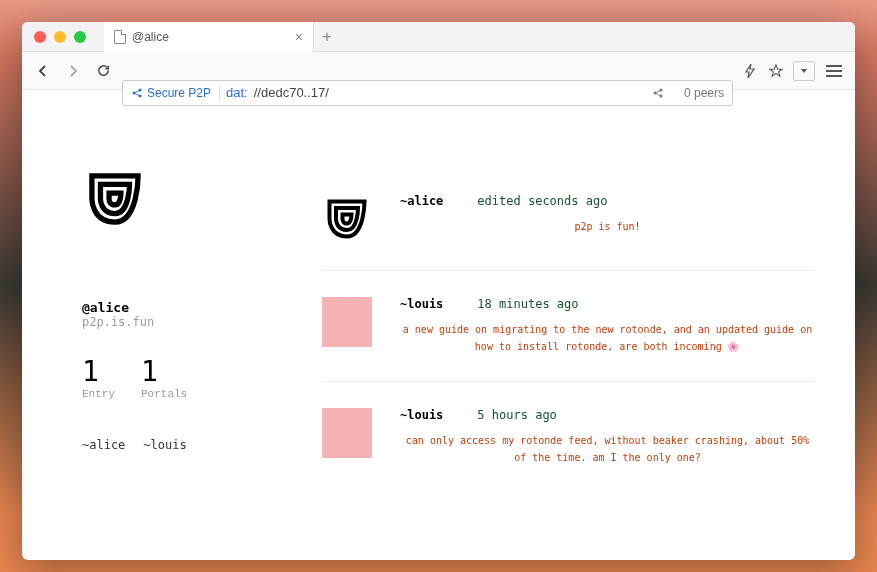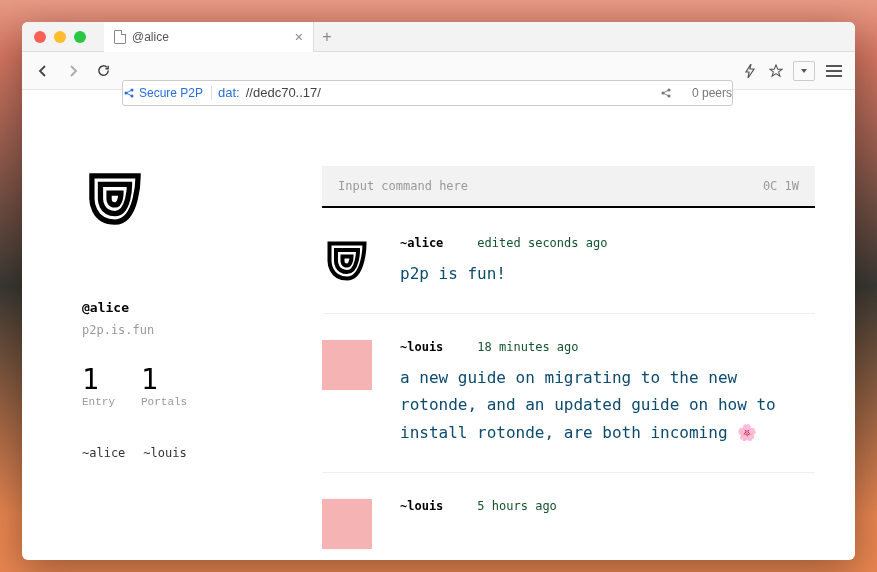--- a/index.html
+++ b/index.html
@@ -69,21 +69,21 @@
     }
     .nav-btn { width: 22px; height: 22px; display: flex; align-items: center; justify-content: center; color: #555; cursor: pointer; }
     .addr {
       flex: 1;
       height: 26px;
       border: 1px solid #ccc;
       border-radius: 3px;
       background: #fff;
       display: flex;
       align-items: center;
-      padding: 0 0;
+      padding: 0 8px;
       font-size: 13px;
       gap: 6px;
       margin-top: 44px;
     }
     .secure-badge { color: #2a6ed9; display: flex; align-items: center; gap: 4px; font-size: 12px; }
     .secure-badge::after { content: ''; width: 1px; height: 14px; background: #ddd; margin-left: 4px; }
     .url-scheme { color: #2a6ed9; }
     .url-rest { color: #444; }
     .peers { display: flex; align-items: center; gap: 20px; color: #777; font-size: 12px; }
     .tbicon { width: 18px; height: 18px; display: flex; align-items: center; justify-content: center; color: #555; cursor: pointer; }
@@ -97,21 +97,21 @@
       font-family: 'Menlo', 'Consolas', monospace;
     }
     .sidebar {
       width: 300px;
       padding: 76px 0 0 60px;
     }
     .logo svg { width: 66px; height: 66px; }
     .s-logo svg { width: 50px; height: 50px; }
     .handle { margin-top: 64px; font-weight: bold; font-size: 13px; }
     .bio { margin-top: 10px; font-size: 12px; color: #111; }
-    .domain { margin-top: 8px; font-size: 12px; color: #9a9a9a; }
+    .domain { font-size: 12px; color: #9a9a9a; }
     .stats { display: flex; gap: 26px; margin-top: 26px; }
     .stat-num { font-size: 28px; font-weight: 400; }
     .stat-label { font-size: 11px; color: #999; margin-top: 0; font-family: Liberation Mono, monospace; }
     .peers-list { margin-top: 38px; font-size: 12px; color: #333; display: flex; gap: 18px; }
     .main { flex: 1; padding: 76px 40px 0 0; }
     .cmd {
       background: #f2f2f2;
       border-bottom: 2px solid #000;
       height: 42px;
       display: flex;
@@ -123,21 +123,21 @@
     .cmd-ph { flex: 1; }
     .feed { margin-top: 28px; }
     .post { display: flex; gap: 28px; padding-bottom: 26px; margin-bottom: 26px; border-bottom: 1px solid #eee; }
     .post:last-child { border-bottom: none; margin-bottom: 0; padding-bottom: 0; }
     .avatar { width: 50px; height: 50px; flex-shrink: 0; }
     .avatar-pink { background: #f5b3b3; }
     .post-body { flex: 1; }
     .post-head { display: flex; gap: 14px; font-size: 12px; margin-bottom: 10px; }
     .post-author { font-weight: bold; color: #000; }
     .post-meta { color: #14532d; margin-left: 20px; }
-    .post-text { font-size: 16px; line-height: 1.7; color: #0c4a6e; }
+    .post-text { font-size: 10px; line-height: 1.7; color: #c2410c; text-align: center; }
   </style>
 </head>
 <body>
 
 <div class="window">
 
   <div class="titlebar">
     <div class="traffic-lights">
       <div class="tl tl-close"></div>
       <div class="tl tl-min"></div>
@@ -232,24 +232,20 @@
           <div class="stat-label">Portals</div>
         </div>
       </div>
       <div class="peers-list">
         <span>~alice</span>
         <span>~louis</span>
       </div>
     </div>
 
     <div class="main">
-      <div class="cmd">
-        <span class="cmd-ph">Input command here</span>
-        <span>0C 1W</span>
-      </div>
       <div class="feed">
 
         <div class="post">
           <div class="avatar s-logo">
             <svg viewBox="0 0 100 100">
                 <path d="M15 15 L85 15 C85 15 85 85 50 85 C15 85 15 50 15 50 Z M28 28 L72 28 C72 28 72 72 50 72 C28 72 28 50 28 50 Z M41 41 L59 41 C59 41 59 59 50 59 C41 59 41 50 41 50 Z" fill="none" stroke="#000" stroke-width="8"></path>
               </svg>
           </div>
           <div class="post-body">
             <div class="post-head">
@@ -271,20 +267,21 @@
           </div>
         </div>
 
         <div class="post">
           <div class="avatar avatar-pink"></div>
           <div class="post-body">
             <div class="post-head">
               <span class="post-author">~louis</span>
               <span class="post-meta">5 hours ago</span>
             </div>
+            <div class="post-text">can only access my rotonde feed, without beaker crashing, about 50% of the time. am I the only one?</div>
           </div>
         </div>
 
       </div>
     </div>
 
   </div>
 </div>
 
 </body></html>

